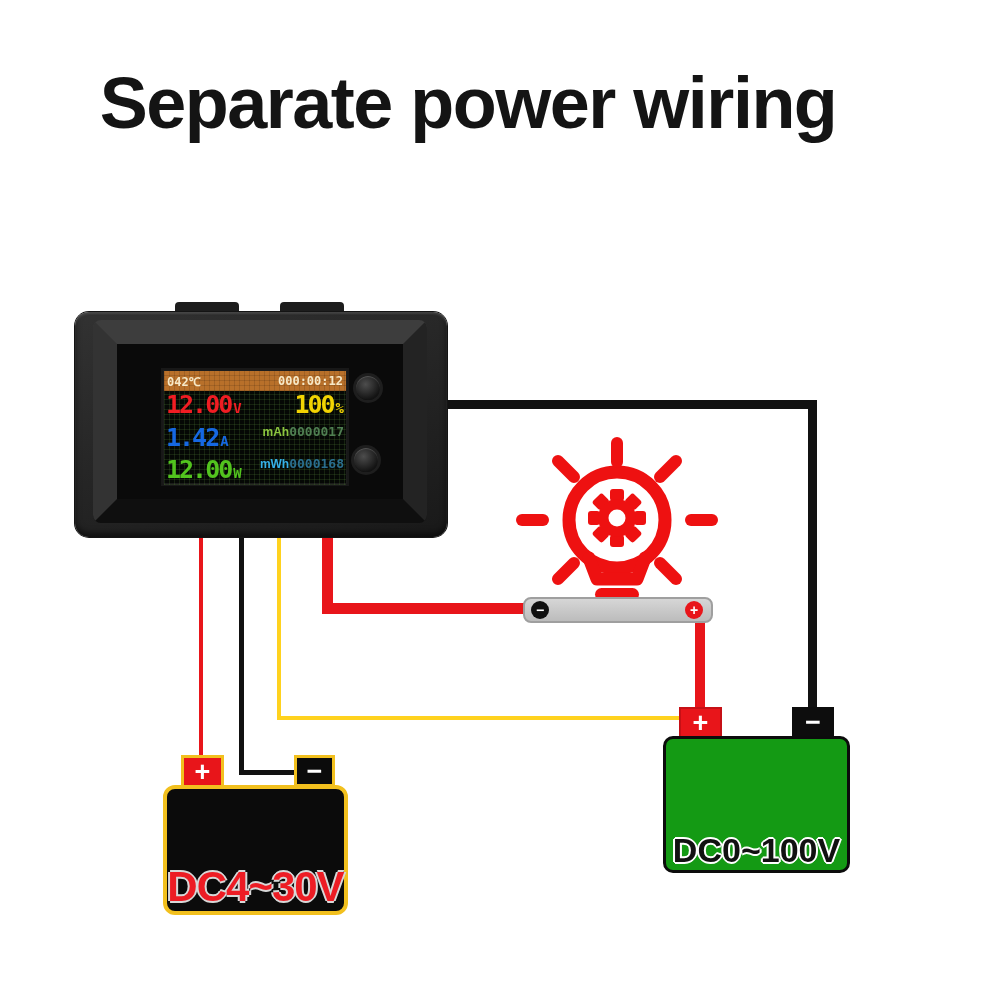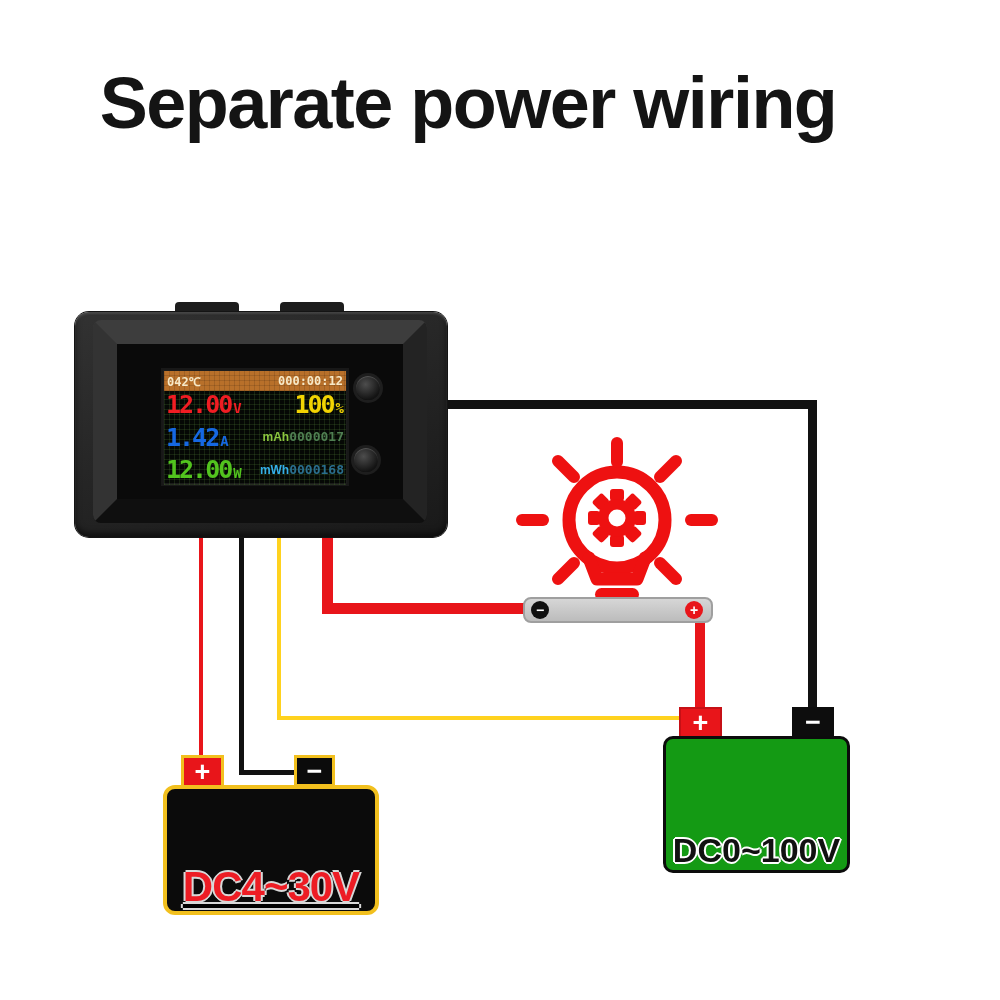--- a/index.html
+++ b/index.html
@@ -35,21 +35,21 @@
     height:20px;background:#b8702a;display:flex;justify-content:space-between;align-items:center;
     padding:0 3px;font-family:"DejaVu Sans Mono",monospace;font-weight:700;font-size:12px;color:#f6e9c8;
     background-image:repeating-linear-gradient(0deg,rgba(0,0,0,.12) 0 1px,transparent 1px 5px),
                      repeating-linear-gradient(90deg,rgba(0,0,0,.12) 0 1px,transparent 1px 5px);
   }
   .lcd-body{
     height:90px;display:flex;flex-direction:column;justify-content:space-between;padding:1px 2px 3px;
     background-image:repeating-linear-gradient(0deg,rgba(90,140,60,.20) 0 1px,transparent 1px 5px),
                      repeating-linear-gradient(90deg,rgba(90,140,60,.20) 0 1px,transparent 1px 5px);
   }
-  .lcd-row{display:flex;justify-content:space-between;align-items:center;line-height:1;}
+  .lcd-row{display:flex;justify-content:space-between;align-items:flex-start;line-height:1;}
   .big{font-family:"DejaVu Sans Mono",monospace;font-weight:700;font-size:25px;letter-spacing:-2px;}
   .unit{font-family:"DejaVu Sans Mono",monospace;font-weight:700;font-size:14px;margin-left:2px;letter-spacing:0;}
   .v{color:#f01d23;} .pct{color:#f2d402;} .a{color:#1668e2;} .w{color:#52c41e;}
   .stack{display:flex;flex-direction:row;align-items:flex-end;line-height:1.05;}
   .mini-label{font-size:12px;font-weight:700;font-family:"Liberation Sans",sans-serif;}
   .mini-val{font-size:13px;font-weight:700;font-family:"DejaVu Sans Mono",monospace;letter-spacing:0;}
   .cap-l{color:#8cc63f;} .cap-v{color:#4f7f52;} .en-l{color:#35b0e8;} .en-v{color:#2a6e8e;}
   .btn{
     position:absolute;width:24px;height:24px;border-radius:50%;
     background:radial-gradient(circle at 40% 35%,#4d4d4d,#131313 72%);
@@ -70,22 +70,22 @@
     display:flex;align-items:center;justify-content:center;font-weight:700;font-size:14px;line-height:1;
   }
 
   
   .terminal{
     position:absolute;z-index:4;display:flex;align-items:center;justify-content:center;
     color:#fff;font-weight:700;font-size:27px;line-height:1;box-sizing:border-box;
   }
   .bat{position:absolute;z-index:4;display:flex;align-items:flex-end;justify-content:center;box-sizing:border-box;}
   .bat-black{
-    left:163px;top:785px;width:216px;height:130px;background:#0b0b0b;
-    border:4px solid #f2c01e;border-radius:12px;text-decoration:underline;
+    left:163px;top:785px;width:185px;height:130px;background:#0b0b0b;
+    border:4px solid #f2c01e;border-radius:12px;
   }
   .bat-black .bat-label{
     color:#ed1c24;font-size:42px;font-weight:700;letter-spacing:-1px;
     text-shadow:-2px 0 0 #d8d8d8,2px 0 0 #d8d8d8,0 -2px 0 #d8d8d8,0 2px 0 #d8d8d8;
   }
   .bat-green{
     left:663px;top:736px;width:187px;height:137px;background:#149a14;
     border:3px solid #0c0c0c;border-radius:10px;
   }
   .bat-green .bat-label{

